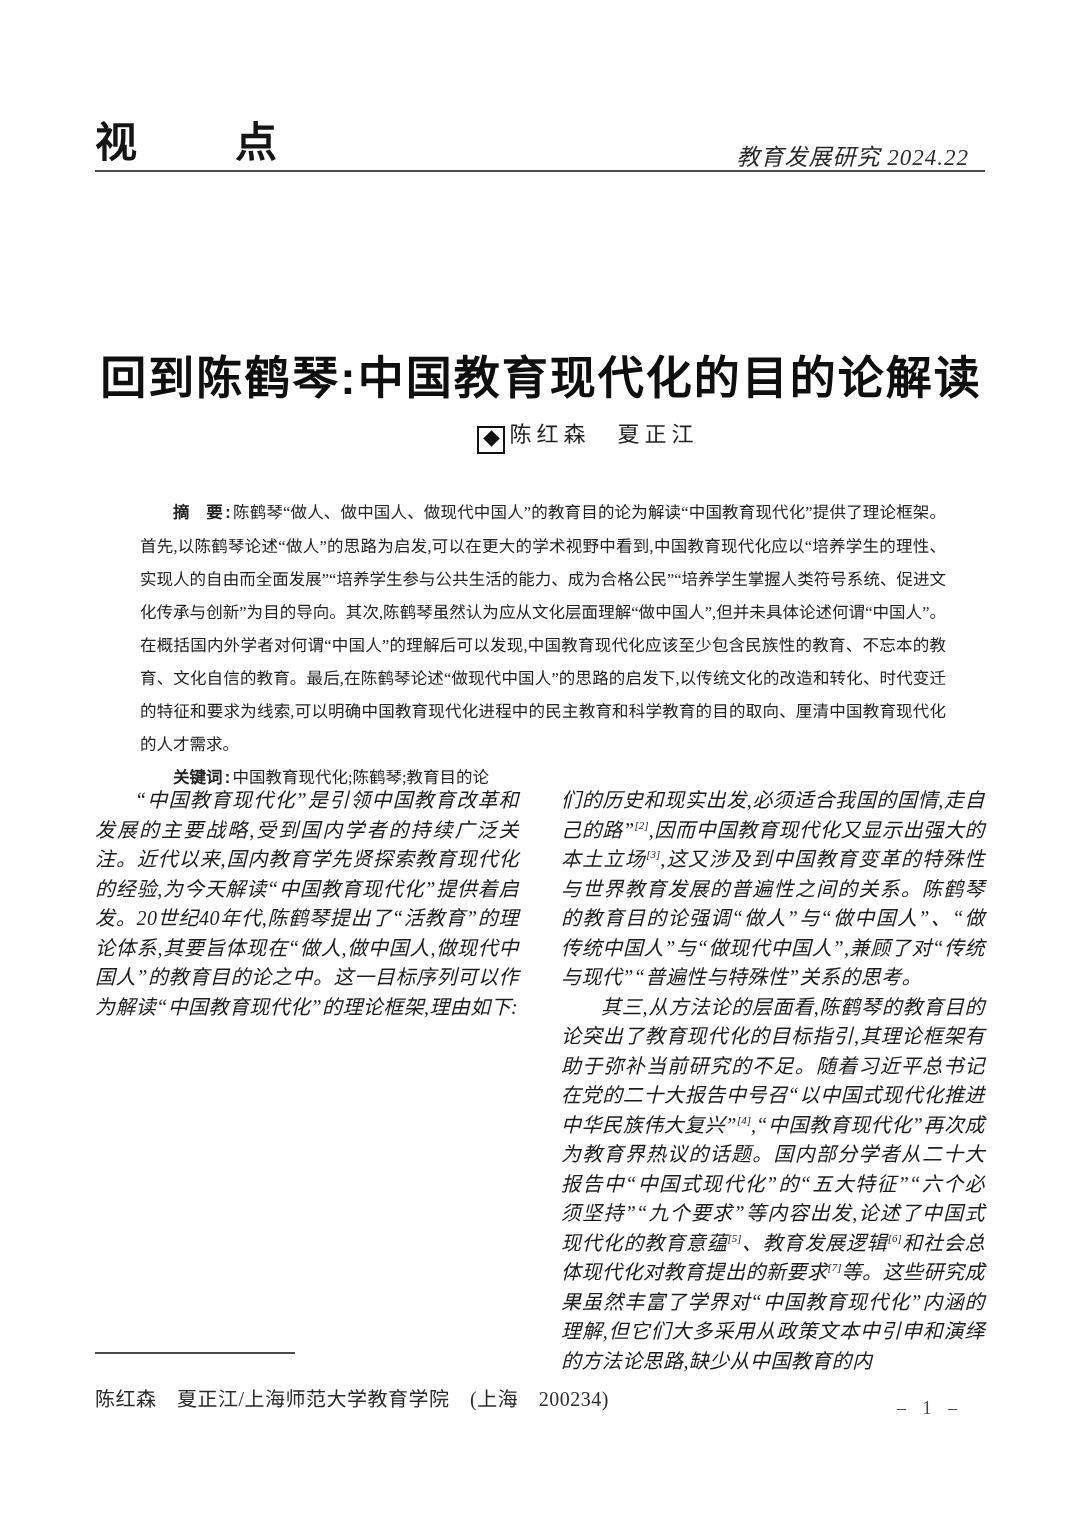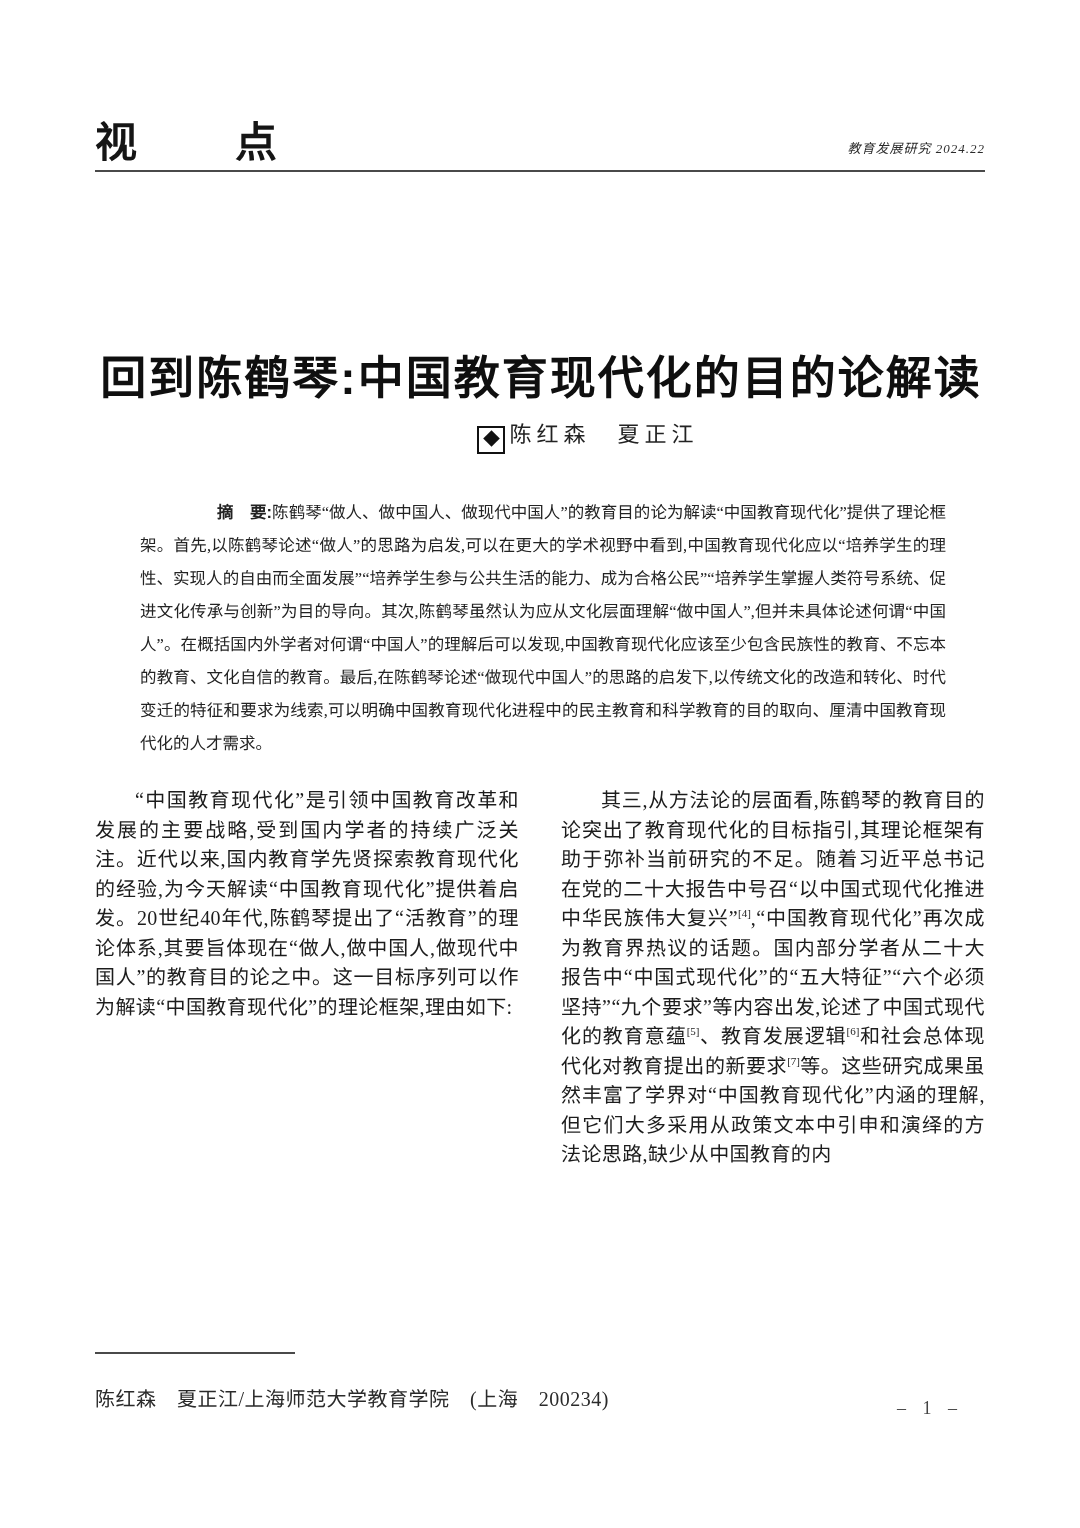--- a/index.html
+++ b/index.html
@@ -14,22 +14,22 @@
   }
   .section-label {
     position:absolute; top:108px; left:95px;
     font-size:42px; font-weight:bold;
     letter-spacing:98px;
     white-space:nowrap;
     color:#151515;
     text-align:right;
   }
   .journal {
-    position:absolute; top:138px; right:95px;
-    font-size:13px; font-style:italic;
+    position:absolute; top:138px; right:111px;
+    font-size:23px; font-style:italic;
     color:#2a2a2a;
     letter-spacing:1px;
   }
   .header-rule {
     position:absolute; top:170px; left:95px;
     width:890px; height:0;
     border-top:2px solid #4a4a4a;
   }
   .title {
     position:absolute; top:340px; left:0;
@@ -61,25 +61,25 @@
     position:absolute; top:496px; left:140px;
     width:806px;
   }
   .abstract, .keywords {
     margin:0;
     font-size:16.5px; line-height:33px;
     text-align:justify;
     text-indent:2em;
     color:#232323;
   }
-  .label { font-family:Liberation Sans, sans-serif; font-weight:bold;margin-left:44px; }
+  .label { font-family:Liberation Mono, monospace; font-weight:bold; }
   .columns {
     position:absolute; top:786px; left:95px;
     width:890px;
-    display:flex; gap:42px;
+    display:flex; gap:42px;font-style:italic;
   }
   .col { width:430px; }
   .para {
     margin:0;
     font-size:20px; line-height:29.5px;
     letter-spacing:0.4px;
     text-align:justify;
     color:#1c1c1c;
   }
   .para.indent { text-indent:2em; }
@@ -115,27 +115,29 @@
   <div class="header-rule"></div>
 
   <h1 class="title">回到陈鹤琴:中国教育现代化的目的论解读</h1>
 
   <div class="authors">
     <span class="author-marker">◆</span><span>陈红森　夏正江</span>
   </div>
 
   <section class="abstract-block">
     <p class="abstract"><span class="label">摘　要:</span><span>陈鹤琴“做人、做中国人、做现代中国人”的教育目的论为解读“中国教育现代化”提供了理论框架。首先,以陈鹤琴论述“做人”的思路为启发,可以在更大的学术视野中看到,中国教育现代化应以“培养学生的理性、实现人的自由而全面发展”“培养学生参与公共生活的能力、成为合格公民”“培养学生掌握人类符号系统、促进文化传承与创新”为目的导向。其次,陈鹤琴虽然认为应从文化层面理解“做中国人”,但并未具体论述何谓“中国人”。在概括国内外学者对何谓“中国人”的理解后可以发现,中国教育现代化应该至少包含民族性的教育、不忘本的教育、文化自信的教育。最后,在陈鹤琴论述“做现代中国人”的思路的启发下,以传统文化的改造和转化、时代变迁的特征和要求为线索,可以明确中国教育现代化进程中的民主教育和科学教育的目的取向、厘清中国教育现代化的人才需求。</span></p>
+    <p class="keywords"><span class="label">关键词:</span><span>中国教育现代化;陈鹤琴;教育目的论</span></p>
   </section>
 
   <main class="columns">
     <div class="col" id="left-column">
         <p class="para indent">“中国教育现代化”是引领中国教育改革和发展的主要战略,受到国内学者的持续广泛关注。近代以来,国内教育学先贤探索教育现代化的经验,为今天解读“中国教育现代化”提供着启发。20世纪40年代,陈鹤琴提出了“活教育”的理论体系,其要旨体现在“做人,做中国人,做现代中国人”的教育目的论之中。这一目标序列可以作为解读“中国教育现代化”的理论框架,理由如下:</p>
       </div>
     <div class="col" id="right-column">
+        <p class="para">们的历史和现实出发,必须适合我国的国情,走自己的路”<sup>[2]</sup>,因而中国教育现代化又显示出强大的本土立场<sup>[3]</sup>,这又涉及到中国教育变革的特殊性与世界教育发展的普遍性之间的关系。陈鹤琴的教育目的论强调“做人”与“做中国人”、“做传统中国人”与“做现代中国人”,兼顾了对“传统与现代”“普遍性与特殊性”关系的思考。</p>
         <p class="para indent">其三,从方法论的层面看,陈鹤琴的教育目的论突出了教育现代化的目标指引,其理论框架有助于弥补当前研究的不足。随着习近平总书记在党的二十大报告中号召“以中国式现代化推进中华民族伟大复兴”<sup>[4]</sup>,“中国教育现代化”再次成为教育界热议的话题。国内部分学者从二十大报告中“中国式现代化”的“五大特征”“六个必须坚持”“九个要求”等内容出发,论述了中国式现代化的教育意蕴<sup>[5]</sup>、教育发展逻辑<sup>[6]</sup>和社会总体现代化对教育提出的新要求<sup>[7]</sup>等。这些研究成果虽然丰富了学界对“中国教育现代化”内涵的理解,但它们大多采用从政策文本中引申和演绎的方法论思路,缺少从中国教育的内</p>
       </div>
   </main>
 
   <div class="footnote-rule"></div>
   <p class="footnote">陈红森　夏正江/上海师范大学教育学院　(上海　200234)</p>
 
   <div class="page-number">– 1 –</div>
 
 </div>

